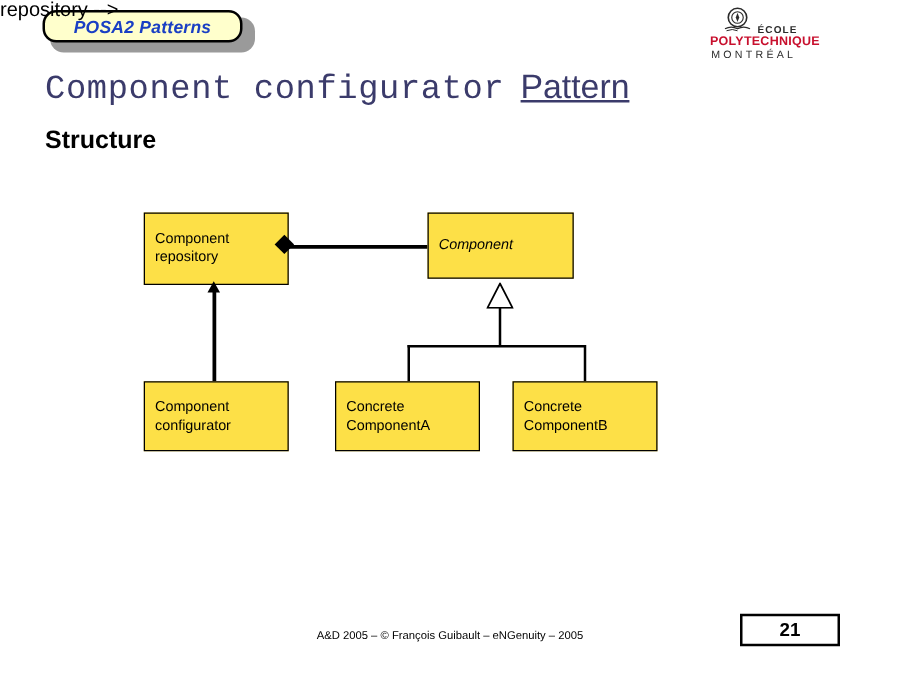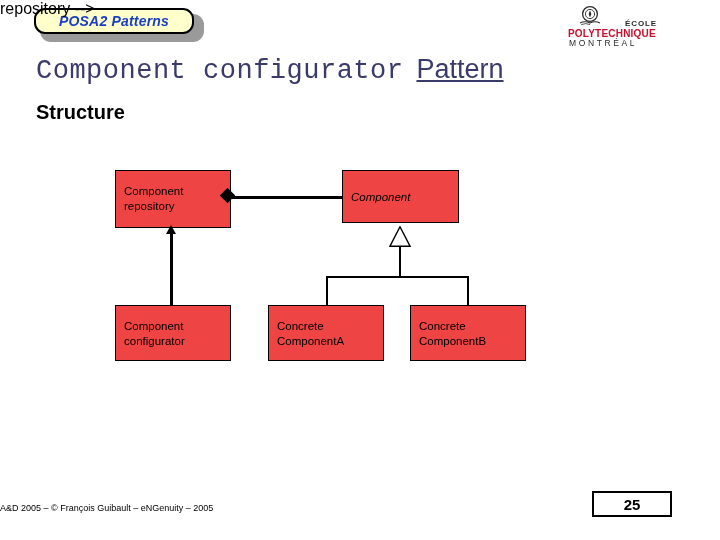--- a/index.html
+++ b/index.html
@@ -73,21 +73,20 @@
   }
   #logo-ecole {
     position: absolute;
     left: 40px;
     top: 14px;
     font-size: 8px;
     letter-spacing: 0.9px;
     color: #2b2b2b;
     font-weight: bold;
     white-space: nowrap;
-    margin-left: 19px;
   }
   #logo-poly {
     position: absolute;
     left: 2px;
     top: 23px;
     font-size: 10px;
     font-weight: bold;
     color: #c8102e;
     letter-spacing: 0.2px;
     white-space: nowrap;
@@ -140,21 +139,21 @@
   
   #diagram {
     position: absolute;
     left: 0;
     top: 0;
     width: 720px;
     height: 428px;
   }
   .uml-box {
     position: absolute;
-    background: #ef4444;
+    background: #fde047;
     border: 1.6px solid #000000;
     box-sizing: border-box;
     z-index: 3;
   }
   .uml-label {
     position: absolute;
     left: 8px;
     top: 13px;
     font-family: "Liberation Sans", sans-serif;
     font-size: 11.5px;
@@ -222,20 +221,21 @@
   #gen-bar    { left: 326px; top: 276px; width: 142px; height: 1.6px; }
   #gen-drop-a { left: 326px; top: 276px; width: 1.6px; height: 29px; }
   #gen-drop-b { left: 467px; top: 276px; width: 1.6px; height: 29px; }
 
   
   #footer-credit {
     position: absolute;
     left: 0;
     top: 503px;
     width: 720px;
+    text-align: center;
     font-size: 9px;
     color: #000000;
     white-space: nowrap;
   }
   #page-number-box {
     position: absolute;
     left: 592px;
     top: 491px;
     width: 80px;
     height: 26px;
@@ -325,16 +325,16 @@
 
     <div class="uml-box" id="box-concreteb">
       <div class="uml-label">Concrete
 ComponentB</div>
     </div>
 
   </div>
 
   <div id="footer-credit">A&amp;D 2005 – ©  François Guibault – eNGenuity – 2005</div>
   <div id="page-number-box">
-    <span id="page-number-text">25</span>
+    <span id="page-number-text">21</span>
   </div>
 
 </div>
 
 </body></html>

